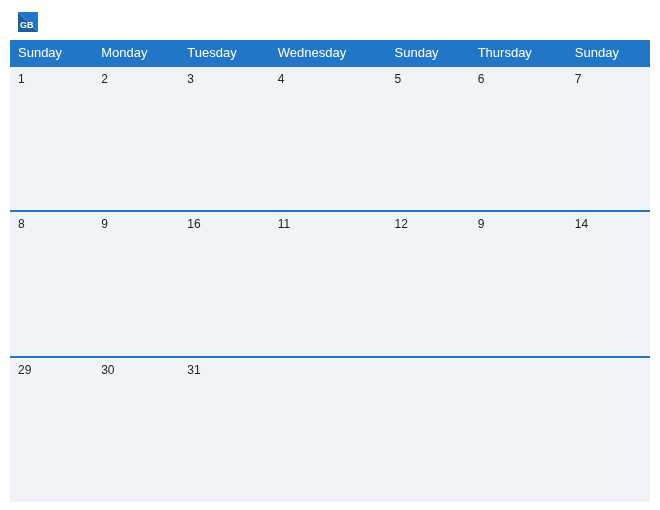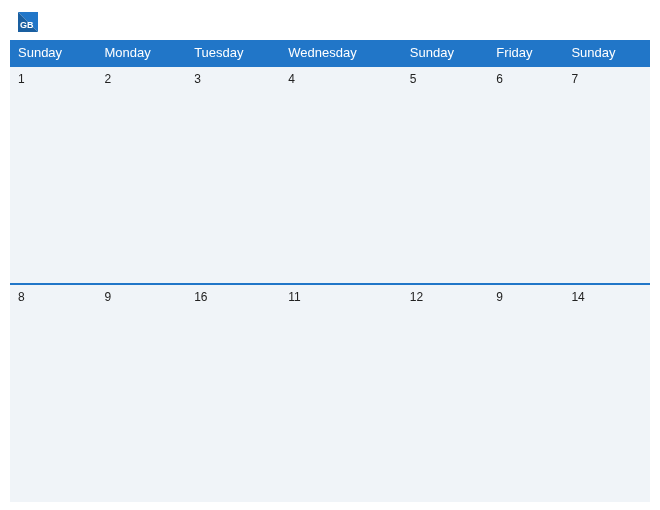--- a/index.html
+++ b/index.html
@@ -137,21 +137,21 @@
 
   <div class="calendar-wrap">
     <table>
       <thead>
         <tr>
           <th>Sunday</th>
           <th>Monday</th>
           <th>Tuesday</th>
           <th>Wednesday</th>
           <th>Sunday</th>
-          <th>Friday</th>
+          <th>Thursday</th>
           <th>Sunday</th>
         </tr>
       </thead>
       <tbody id="calendar-body">
 
       <tr>
             <td>
               <span class="day-num">1</span>
             </td>
             <td>
@@ -188,17 +188,32 @@
             </td>
             <td>
               <span class="day-num">12</span>
             </td>
             <td>
               <span class="day-num">9</span>
             </td>
             <td>
               <span class="day-num">14</span>
             </td>
+          </tr>
+          <tr>
+            <td>
+              <span class="day-num">29</span>
+            </td>
+            <td>
+              <span class="day-num">30</span>
+            </td>
+            <td>
+              <span class="day-num">31</span>
+            </td>
+            <td></td>
+            <td></td>
+            <td></td>
+            <td></td>
           </tr>
         </tbody>
     </table>
   </div>
 </div>
 
 </body></html>

